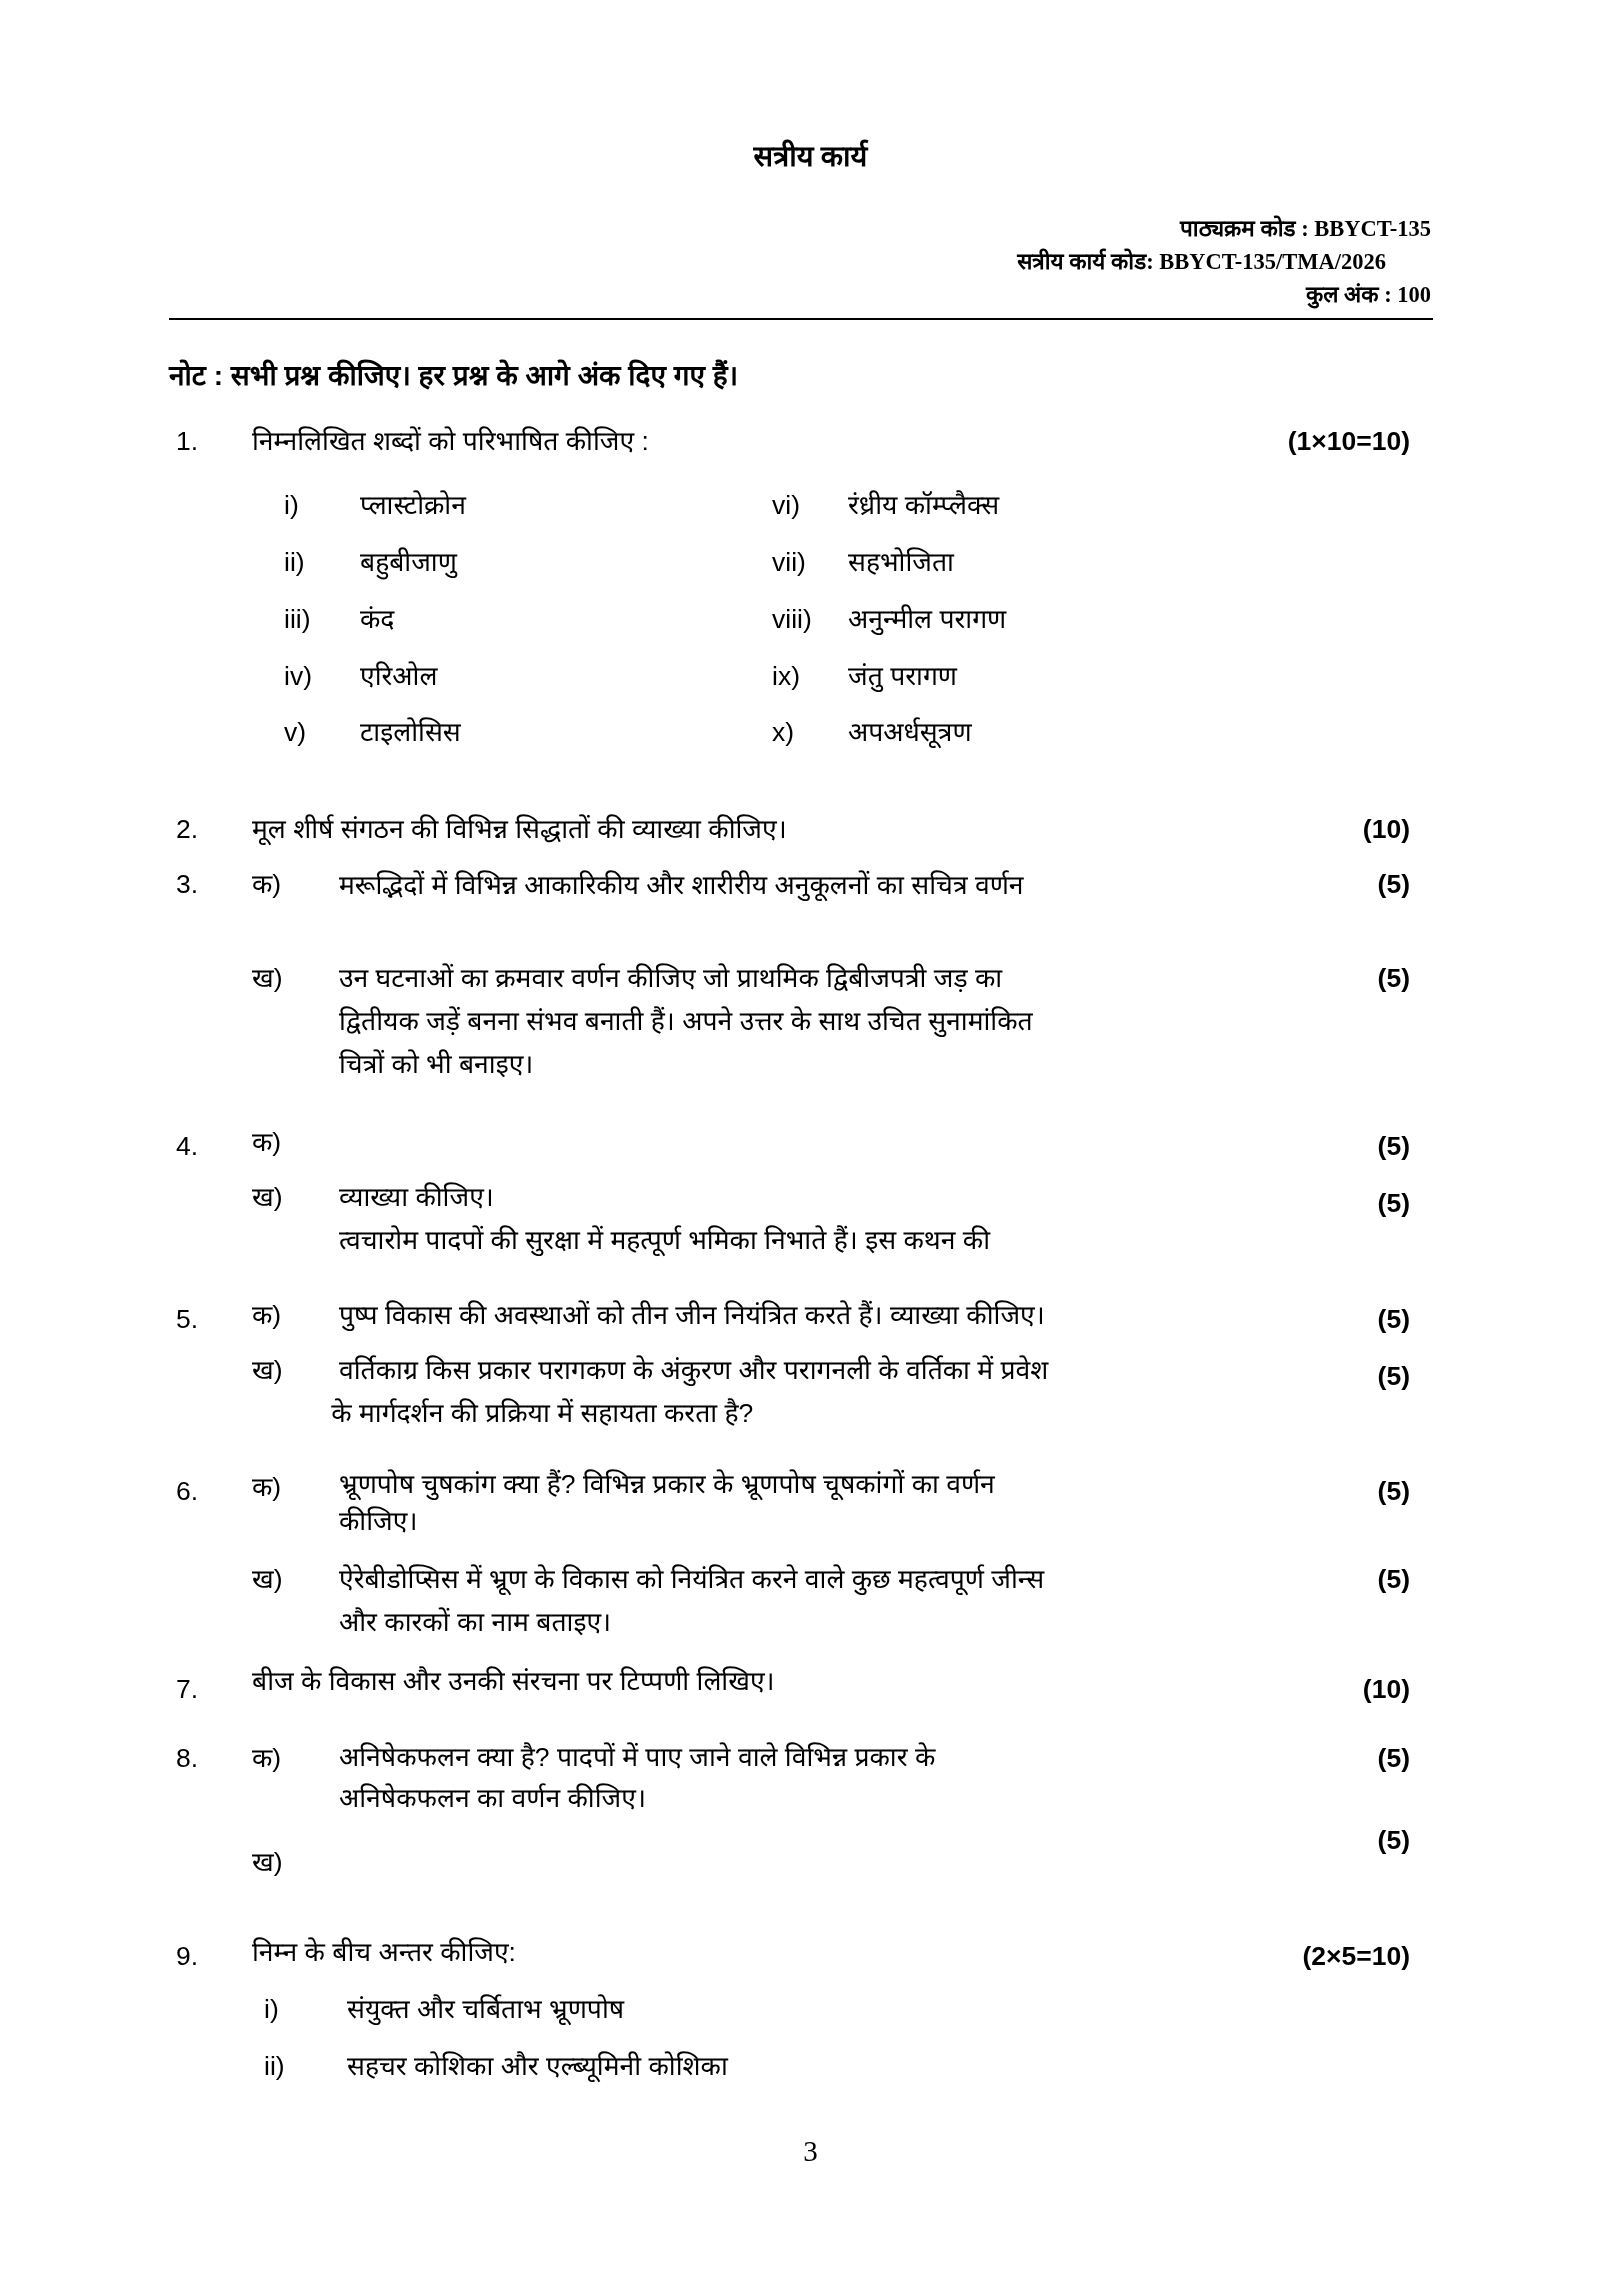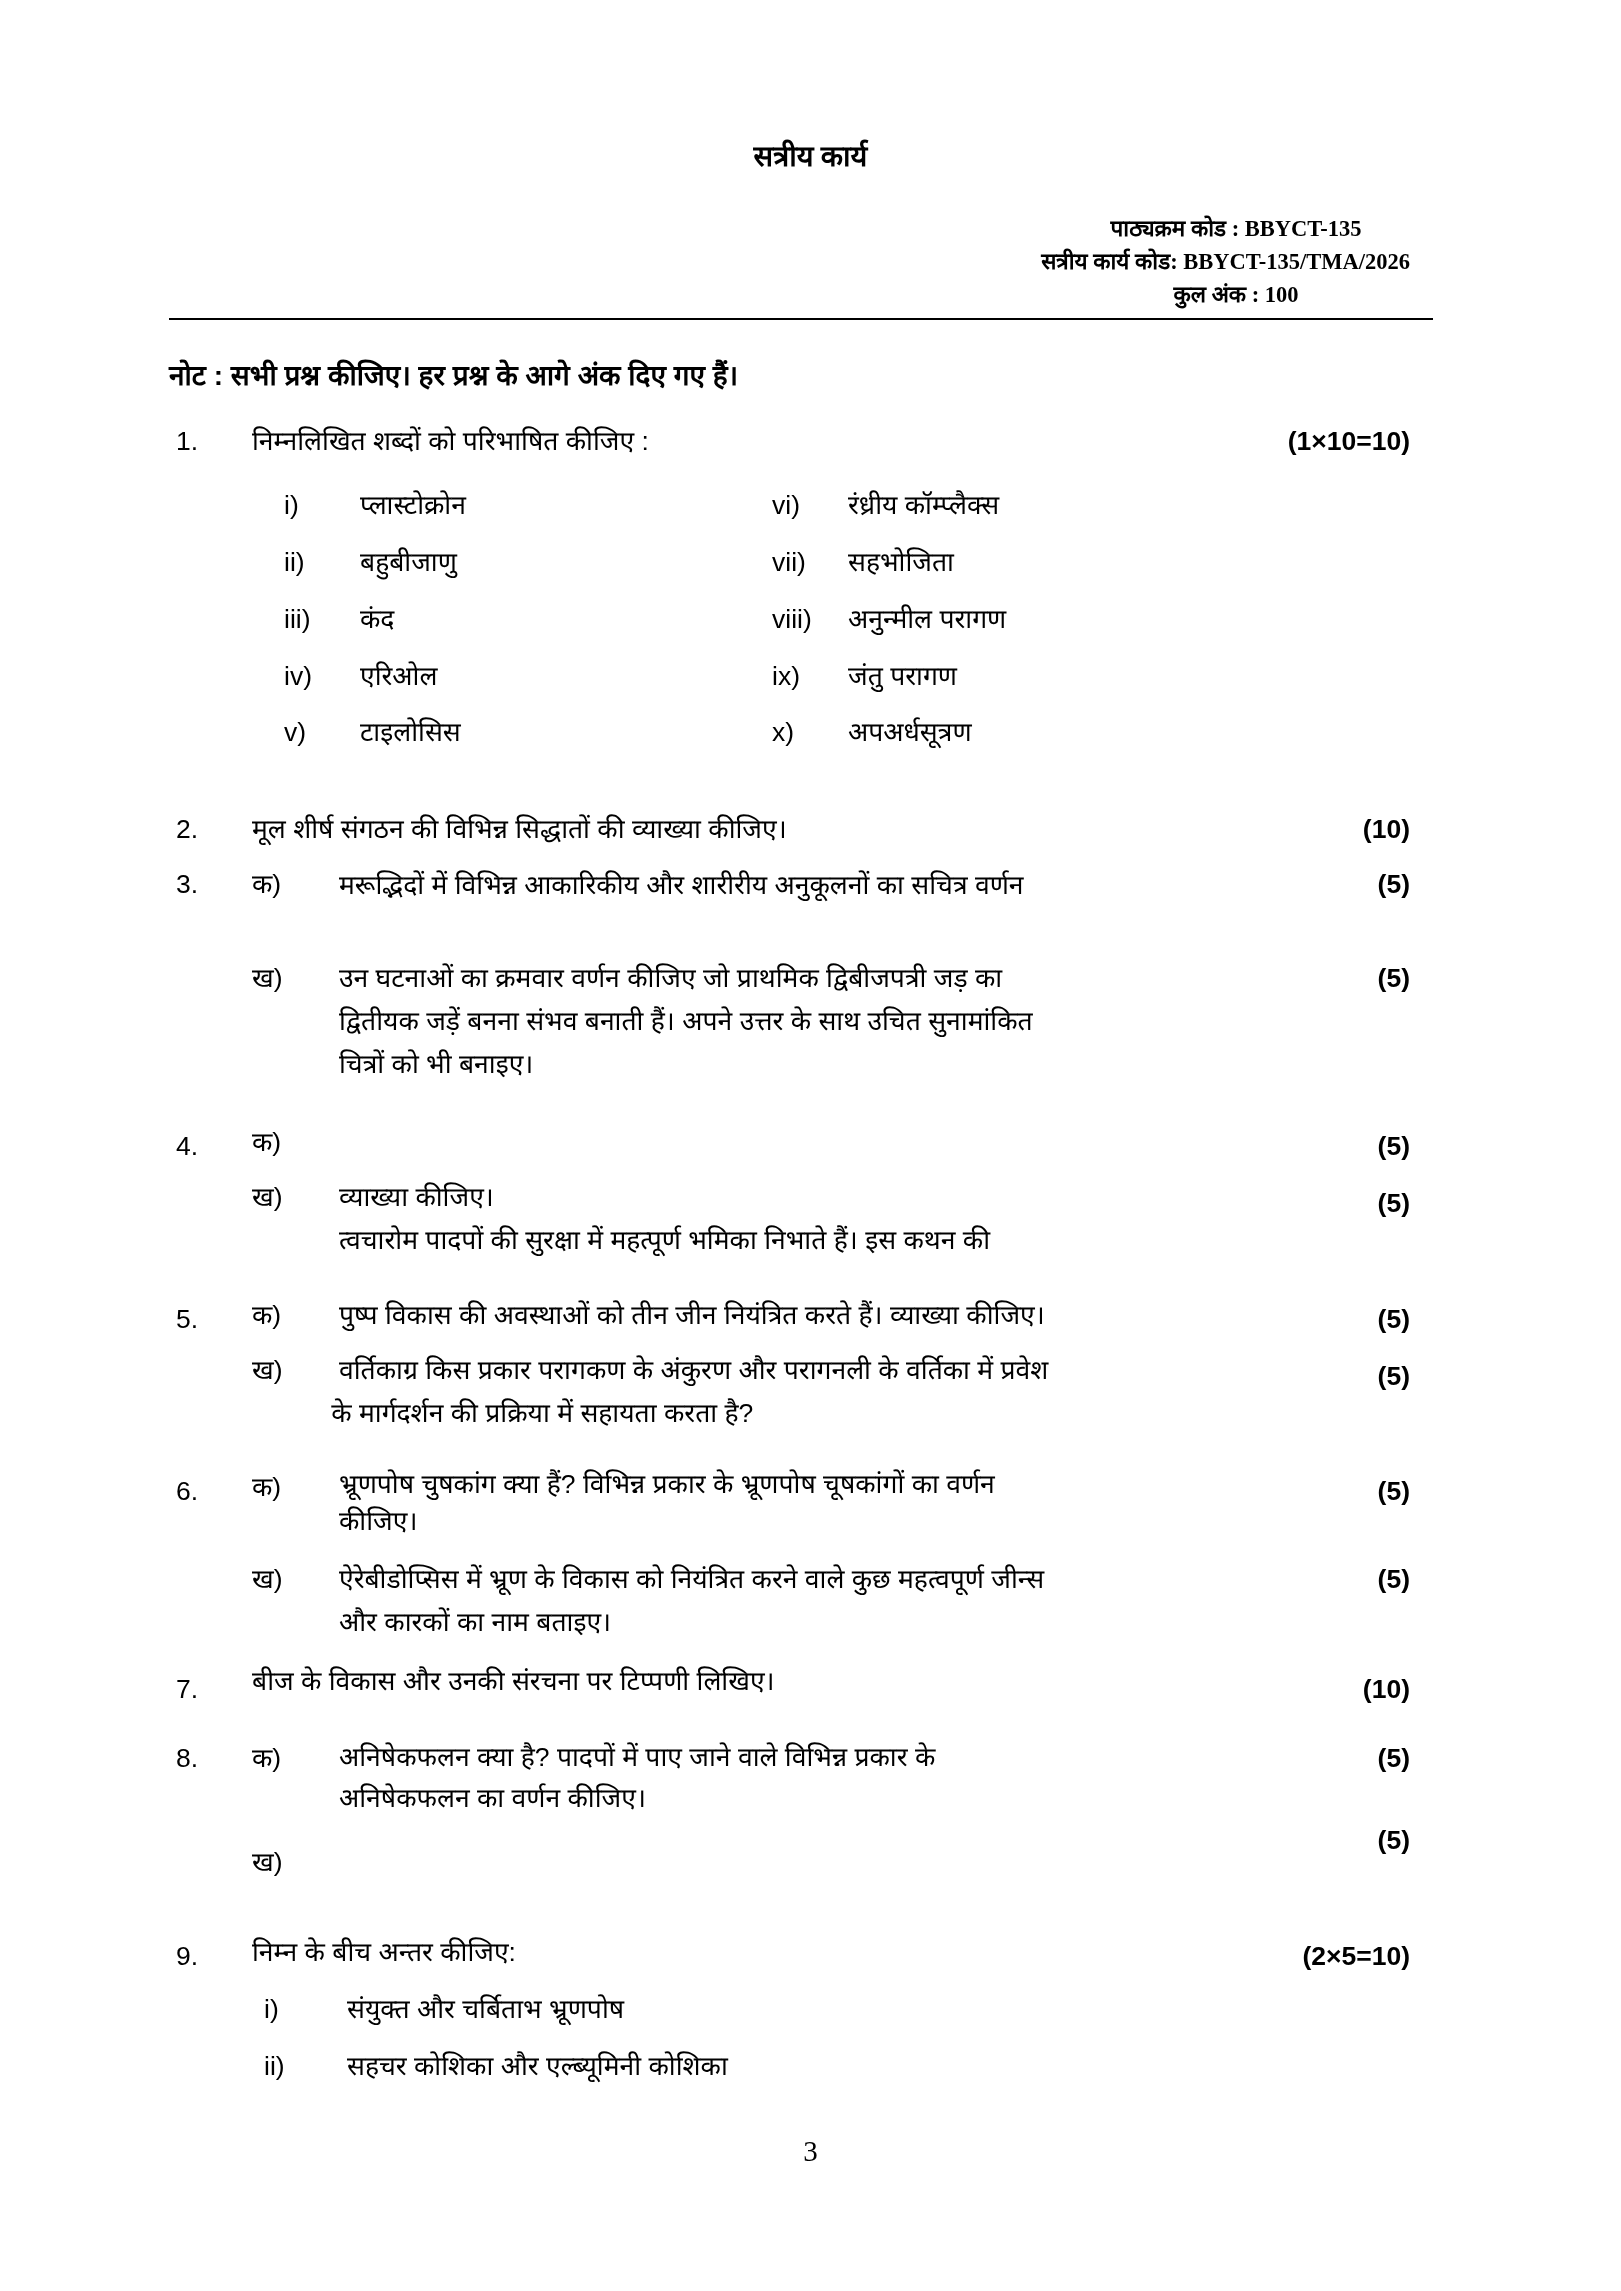--- a/index.html
+++ b/index.html
@@ -8,26 +8,26 @@
       color: #000000;
       font-family: "Liberation Sans", "DejaVu Sans", sans-serif;
     }
     .abs { position: absolute; }
     .title {
       left: 0; width: 1621px; top: 135px; text-align: center;
       font-size: 29px; font-weight: bold;
       font-family: "Liberation Serif", "DejaVu Serif", serif;
     }
     .meta {
-      right: 190px; text-align: center; font-weight: bold;
+      right: 190px; text-align: right; font-weight: bold;
       font-family: "Liberation Serif", "DejaVu Serif", serif;
       font-size: 22.5px; line-height: 33px;
     }
     .meta-line { display: block; }
-    .meta-line.indent { margin-right: 21px; }
+    .meta-line.indent { margin-right: 45px; }
     .rule { left: 169px; width: 1264px; top: 318px; height: 0; border-top: 2px solid #000; }
     .note { left: 169px; top: 355px; font-size: 28px; font-weight: bold; }
 
     .q { left: 176px; width: 1255px; font-size: 26.5px; line-height: 43px; }
     .qnum { position: absolute; left: 0; top: 0; }
     .qtext { position: absolute; left: 76px; top: 0; }
     .marks { position: absolute; right: 21px; top: 0; text-align: left; font-weight: bold; }
 
     .italic { font-style: italic; }
     .pageno {

